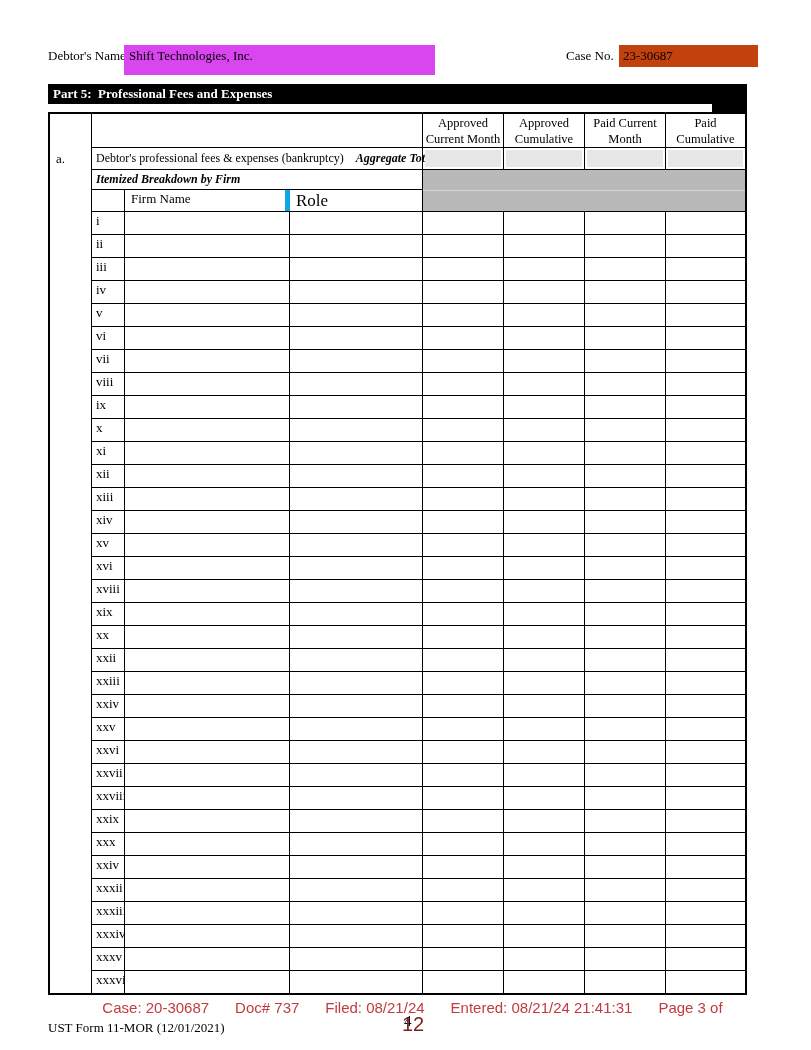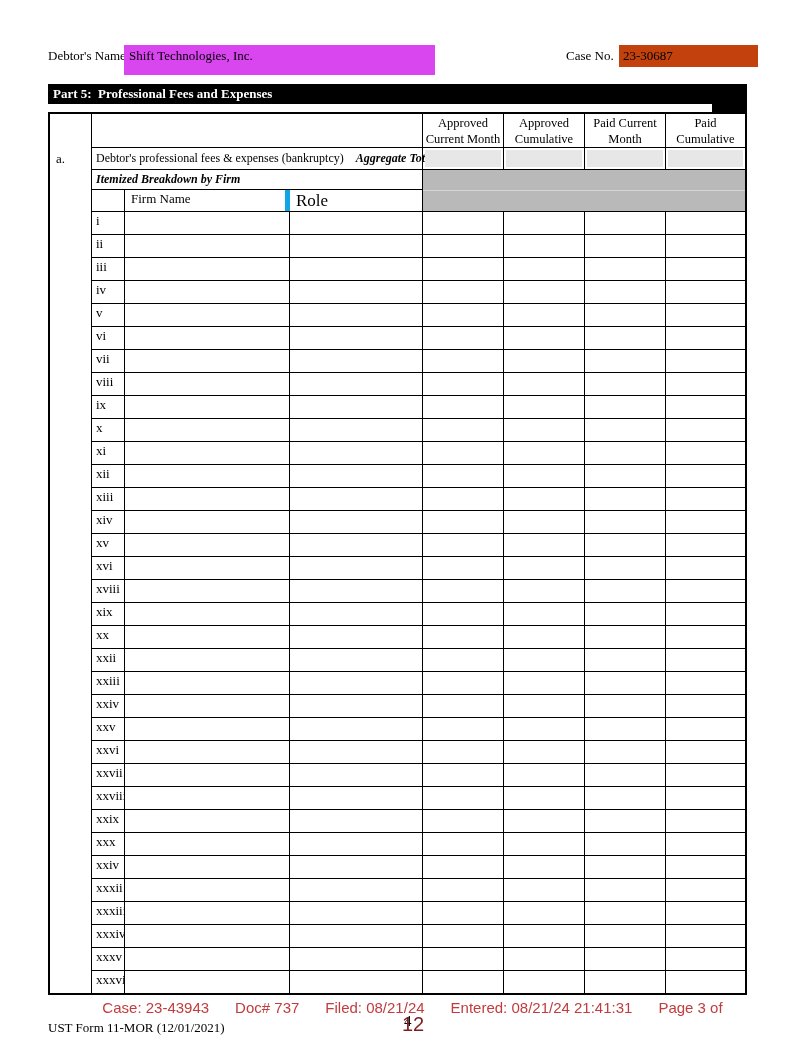--- a/index.html
+++ b/index.html
@@ -440,21 +440,21 @@
             <div class="cell val"></div>
             <div class="cell val"></div>
             <div class="cell val vlast"></div>
           </div>
         </div>
 
     </div>
   </div>
 
   <div class="abs stamp-line1">
-    <span>Case: 23-43943</span>
+    <span>Case: 20-30687</span>
     <span>Doc# 737</span>
     <span>Filed: 08/21/24</span>
     <span>Entered: 08/21/24 21:41:31</span>
     <span>Page 3 of</span>
   </div>
   <span class="abs form-page-number">4</span>
   <span class="abs stamp-line2">12</span>
   <span class="abs form-id">UST Form 11-MOR (12/01/2021)</span>
 
 </div>

